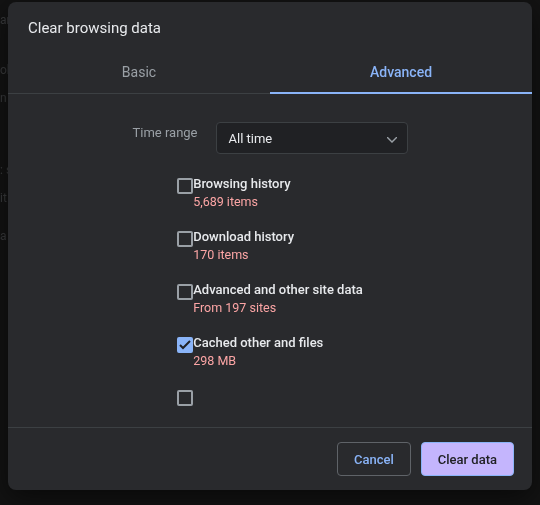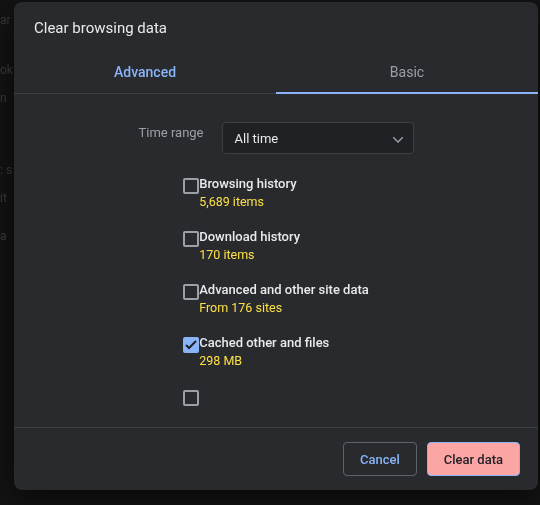--- a/index.html
+++ b/index.html
@@ -7,21 +7,21 @@
     .backdrop {
       position: absolute; inset: 0;
       background: #131313;
       color: #3a3b3d;
       font-size: 12px;
       padding: 6px 0 0 0;
     }
     .bg-text { line-height: 28px; }
     .dialog {
       position: absolute;
-      left: 14px; top: 2px;
+      left: 8px; top: 2px;
       width: 524px; height: 488px;
       background: #292a2d;
       border-radius: 8px;
       box-shadow: 0 8px 28px rgba(0,0,0,0.55);
       display: flex; flex-direction: column;
       overflow: hidden;
     }
     .dlg-title {
       color: #e8eaed;
       font-size: 15px;
@@ -91,21 +91,21 @@
       background: transparent;
     }
     .cb.checked {
       background: #8ab4f8;
       border-color: #8ab4f8;
     }
     .cb svg { display: none; }
     .cb.checked svg { display: block; }
     .row-text { display: flex; flex-direction: column; gap: 3px; }
     .row-title { color: #e8eaed; font-size: 13px; font-weight: 500; }
-    .row-sub { color: #fde047; font-size: 12.5px; }
+    .row-sub { color: #fca5a5; font-size: 12.5px; }
     .row.cut {
       max-height: 22px; overflow: hidden;
     }
     .footer {
       border-top: 1px solid #3c4043;
       padding: 14px 18px;
       display: flex; justify-content: flex-end; gap: 10px;
     }
     .btn {
       height: 34px;
@@ -116,21 +116,21 @@
       display: flex; align-items: center; justify-content: center;
       cursor: pointer;
       user-select: none;
     }
     .btn-outline {
       border: 1px solid #5f6368;
       color: #8ab4f8;
       background: transparent;
     }
     .btn-primary {
-      background: #fca5a5;
+      background: #c4b5fd;
       color: #202124;
       border: 1px solid #8ab4f8;
     }
   </style>
 </head>
 <body>
 
 <div class="backdrop">
   <div class="bg-text">ar</div>
   <div class="bg-text" style="margin-top:22px">ok</div>
@@ -138,22 +138,22 @@
   <div class="bg-text" style="margin-top:44px">: s</div>
   <div class="bg-text">it</div>
   <div class="bg-text" style="margin-top:10px">a</div>
 </div>
 
 <div class="dialog">
 
   <div class="dlg-title">Clear browsing data</div>
 
   <div class="tabs">
+    <div class="tab">Basic</div>
     <div class="tab active">Advanced</div>
-    <div class="tab">Basic</div>
     <div class="tab-slider"></div>
   </div>
 
   <div class="body">
 
     <div class="time-row">
       <span class="time-label">Time range</span>
       <div class="select">
         <span>All time</span>
         <span class="select-caret">
@@ -185,21 +185,21 @@
           <span class="row-sub">170 items</span>
         </div>
       </div>
 
       <div class="row">
         <div class="cb">
           
         </div>
         <div class="row-text">
           <span class="row-title">Advanced and other site data</span>
-          <span class="row-sub">From 176 sites</span>
+          <span class="row-sub">From 197 sites</span>
         </div>
       </div>
 
       <div class="row">
         <div class="cb checked">
           <svg width="12" height="10" viewBox="0 0 12 10">
               <path d="M1 5 L4 8 L11 1" fill="none" stroke="#202124" stroke-width="2"></path>
             </svg>
         </div>
         <div class="row-text">

